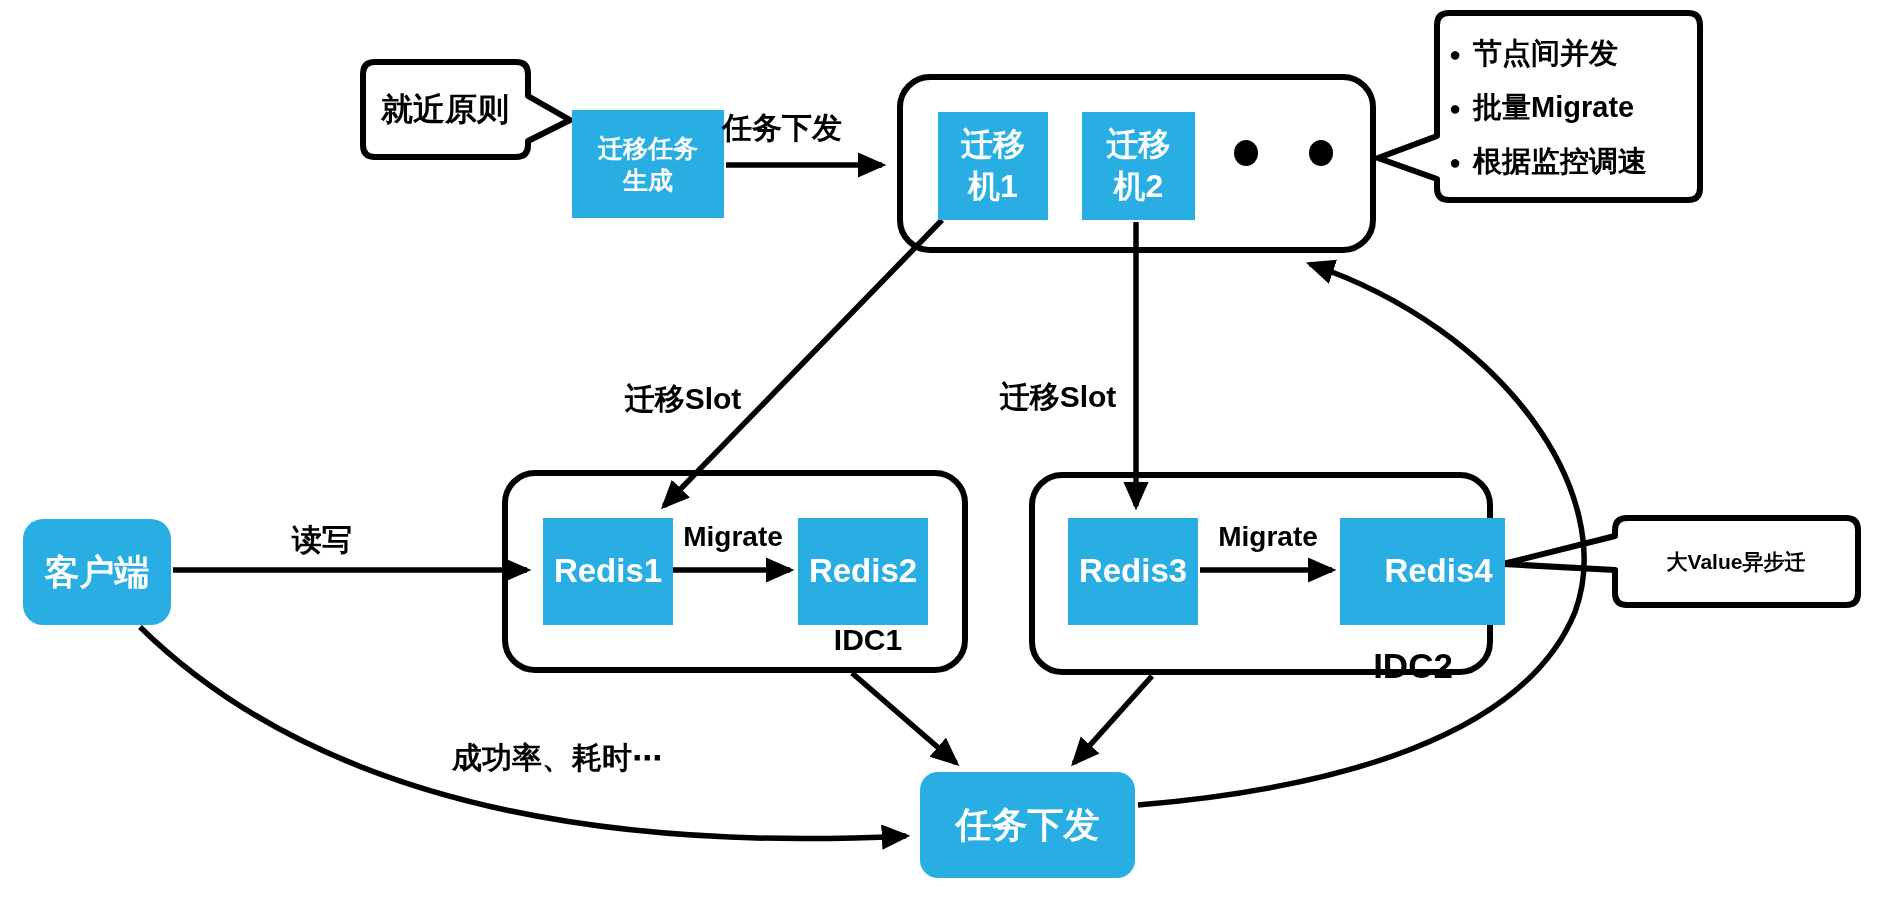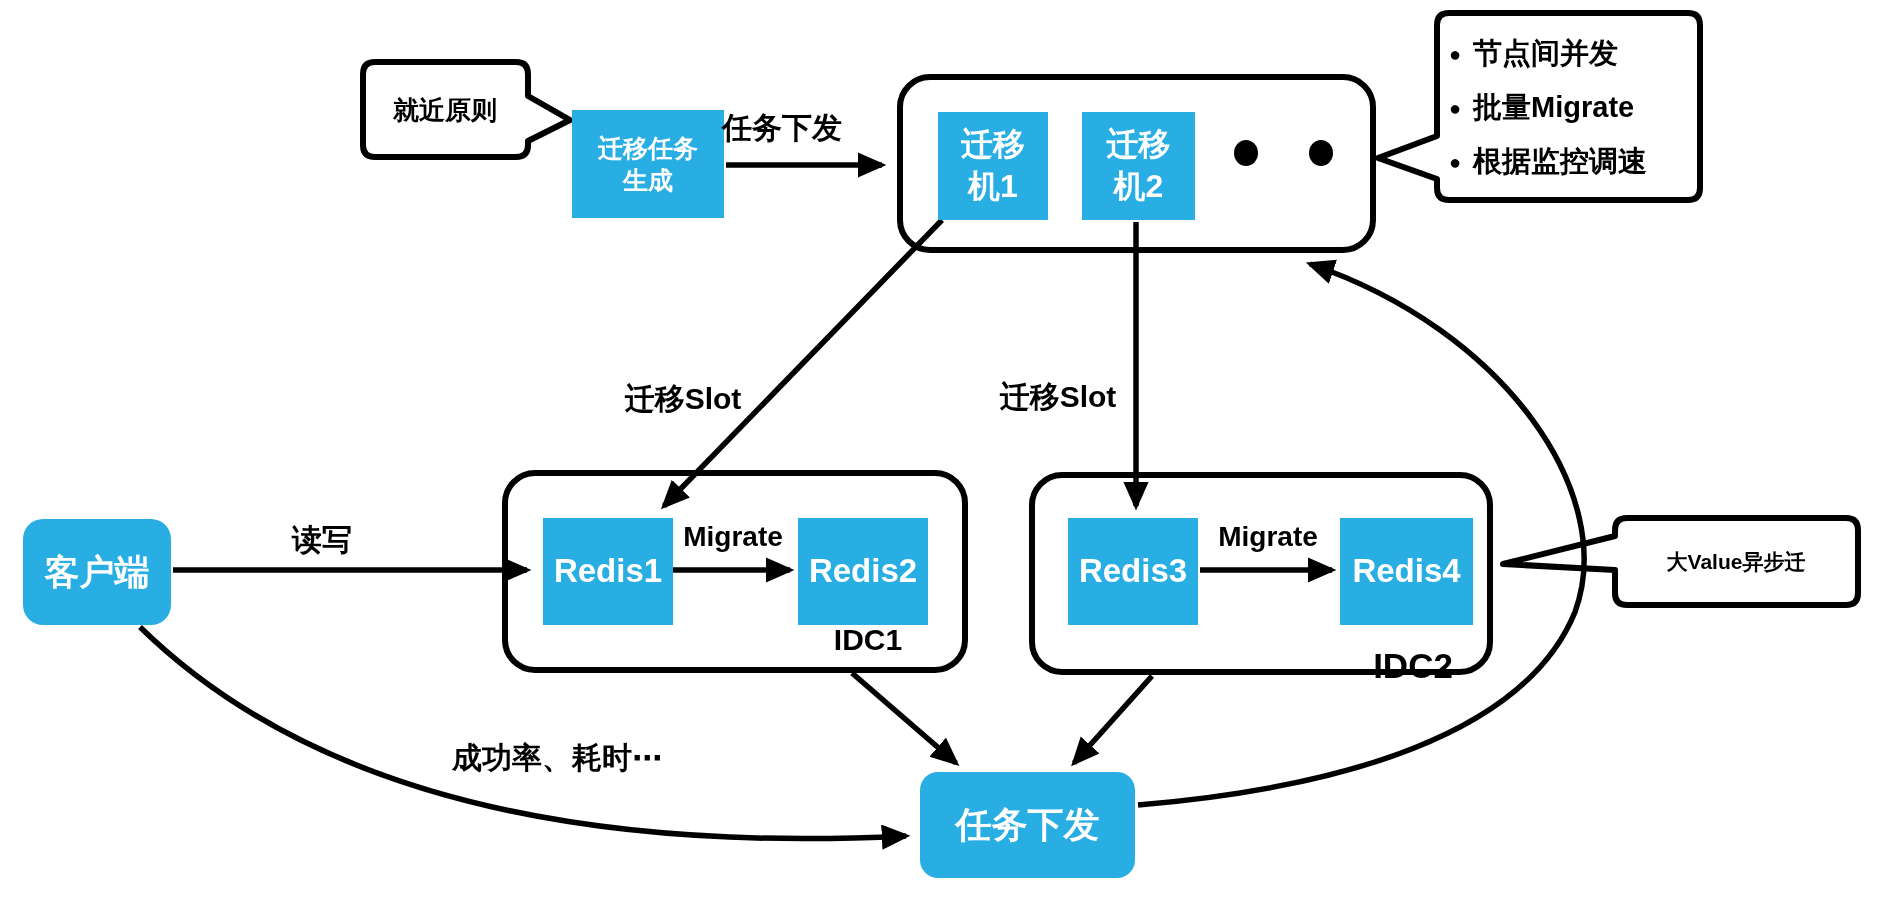--- a/index.html
+++ b/index.html
@@ -78,31 +78,31 @@
   </div>
   <div class="node" style="left:537px;top:518px;width:130px;height:107px;font-size:33px;margin-left:6px;">
     <span>Redis1</span>
   </div>
   <div class="node" style="left:798px;top:518px;width:130px;height:107px;font-size:33px;">
     <span>Redis2</span>
   </div>
   <div class="node" style="left:1068px;top:518px;width:130px;height:107px;font-size:33px;">
     <span>Redis3</span>
   </div>
-  <div class="node" style="left:1340px;top:518px;width:133px;height:107px;font-size:33px;">
+  <div class="node" style="left:1340px;top:518px;width:133px;height:107px;font-size:33px;padding-left:32px;">
     <span>Redis4</span>
   </div>
   <div class="node rounded20" style="left:23px;top:519px;width:148px;height:106px;font-size:35px;">
     <span>客户端</span>
   </div>
   <div class="node rounded18" style="left:920px;top:772px;width:215px;height:106px;font-size:36px;">
     <span>任务下发</span>
   </div>
 
-  <div class="lbl" style="left:445px;top:110px;font-size:26px;">就近原则</div>
+  <div class="lbl" style="left:445px;top:110px;font-size:32px;">就近原则</div>
   <div class="lbl" style="left:1736px;top:562px;font-size:21px;">大Value异步迁</div>
   <div class="strategies">
     <div class="strategy-row">
       <span class="bullet">●</span>
       <span>节点间并发</span>
     </div>
     <div class="strategy-row">
       <span class="bullet">●</span>
       <span>批量Migrate</span>
     </div>

